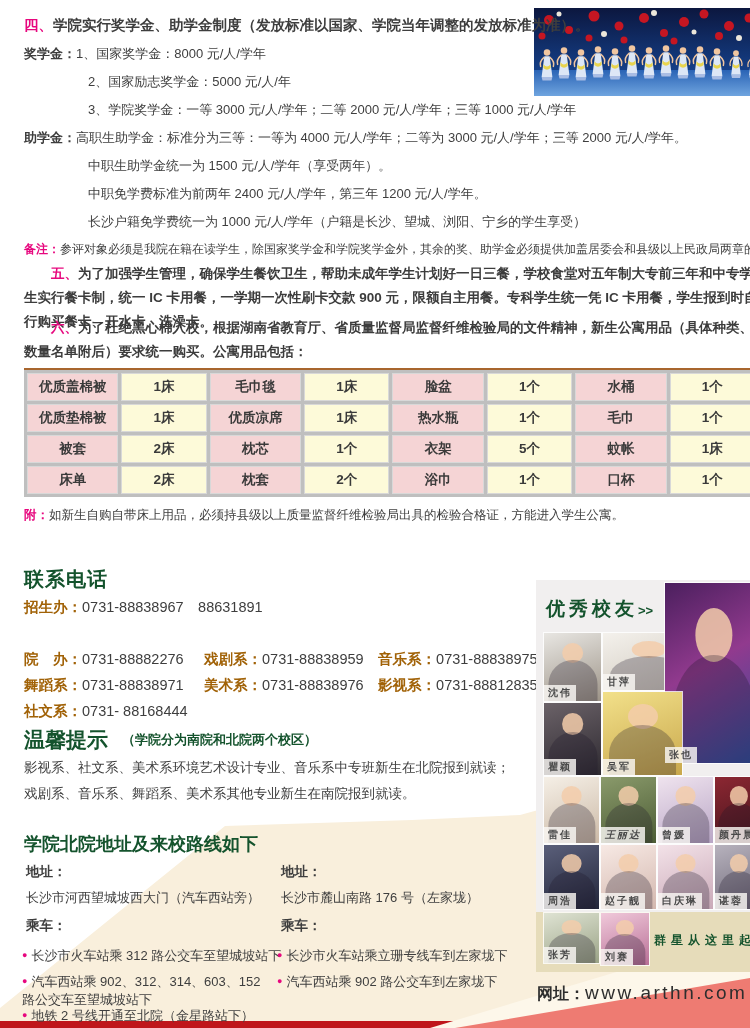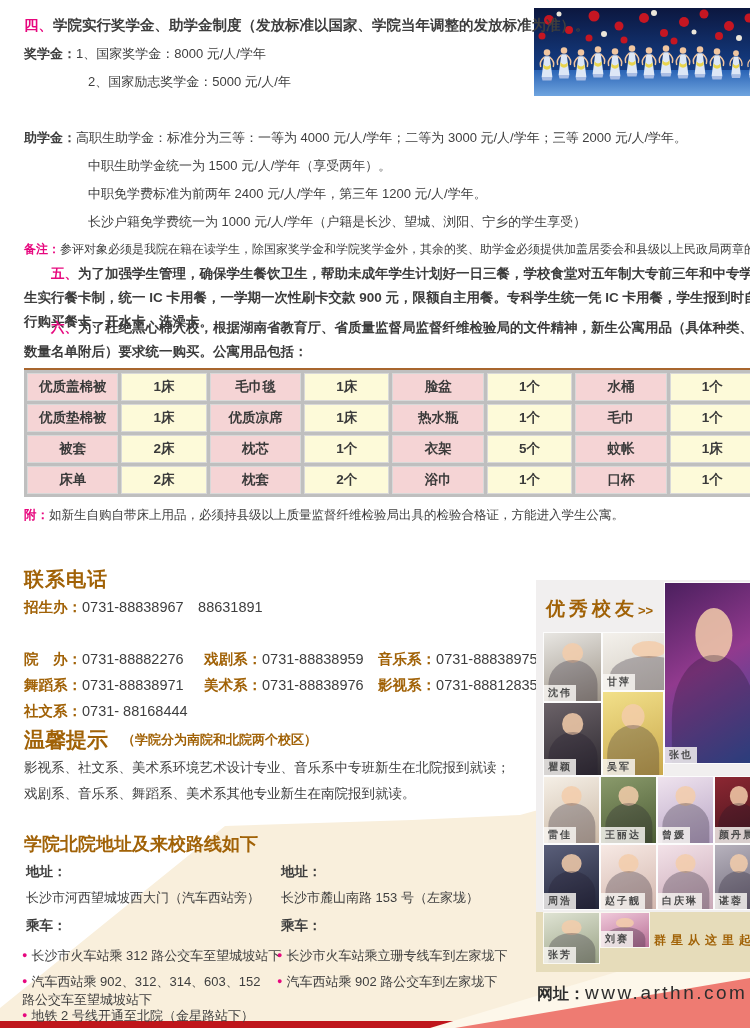--- a/index.html
+++ b/index.html
@@ -18,21 +18,21 @@
             background:#bfbfbf;border-top:2px solid #a8662e;width:734px;}
   .supplies td{height:26px;text-align:center;font-size:13.5px;font-weight:bold;color:#3a3a3a;
                border:1px solid #d8d8d8;padding:0 2px;}
   .cell-item{background:#f5d4d5;width:95px;}
   .cell-qty{background:#fdfad9;width:88px;}
   
   .c-label{font-weight:bold;color:#a16207;}
   .pw1{display:inline-block;width:176px;}
   .pw2{display:inline-block;width:170px;}
   
-  .h-pink{position:absolute;color:#a16207;font-weight:bold;white-space:nowrap;}
+  .h-pink{position:absolute;color:#14532d;font-weight:bold;white-space:nowrap;}
   
   .route{position:absolute;font-size:13px;color:#3e3e3e;line-height:18px;}
   .dot{color:#e7077e;font-size:9px;vertical-align:2px;margin-right:4px;}
   
   .sidebar{position:absolute;left:520px;top:580px;width:230px;height:392px;}
   .sb-top{position:absolute;left:0;top:0;width:230px;height:332px;background:#f1efef;}
   .sb-bottom{position:absolute;left:0;top:332px;width:230px;height:60px;background:#e6dcba;}
   .photo{position:absolute;overflow:hidden;box-shadow:0 0 0 1px rgba(255,255,255,.8);}
   .photo::before{content:"";position:absolute;left:50%;top:14%;width:38%;height:30%;
                  transform:translateX(-50%);border-radius:50%;background:rgba(243,204,170,.85);}
@@ -122,20 +122,21 @@
       </g>
     </svg>
 
     <div class="line b" style="left:8px;top:16px;font-size:14.5px;">
       <span class="pk">四、</span><span>学院实行奖学金、助学金制度（发放标准以国家、学院当年调整的发放标准为准）。</span>
     </div>
     <div class="line" style="left:8px;top:46px;">
       <span class="b">奖学金：</span><span>1、国家奖学金：8000 元/人/学年</span>
     </div>
     <div class="line" style="left:72px;top:74px;">2、国家励志奖学金：5000 元/人/年</div>
+    <div class="line" style="left:72px;top:102px;">3、学院奖学金：一等 3000 元/人/学年；二等 2000 元/人/学年；三等 1000 元/人/学年</div>
     <div class="line" style="left:8px;top:130px;">
       <span class="b">助学金：</span><span>高职生助学金：标准分为三等：一等为 4000 元/人/学年；二等为 3000 元/人/学年；三等 2000 元/人/学年。</span>
     </div>
     <div class="line" style="left:72px;top:158px;">中职生助学金统一为 1500 元/人/学年（享受两年）。</div>
     <div class="line" style="left:72px;top:186px;">中职免学费标准为前两年 2400 元/人/学年，第三年 1200 元/人/学年。</div>
     <div class="line" style="left:72px;top:214px;">长沙户籍免学费统一为 1000 元/人/学年（户籍是长沙、望城、浏阳、宁乡的学生享受）</div>
     <div class="line" style="left:8px;top:242px;font-size:12px;">
       <span class="pk b">备注：</span><span>参评对象必须是我院在籍在读学生，除国家奖学金和学院奖学金外，其余的奖、助学金必须提供加盖居委会和县级以上民政局两章的贫困证明。</span>
     </div>
 
@@ -228,21 +229,21 @@
       <span class="dot">●</span><span>长沙市火车站乘 312 路公交车至望城坡站下</span>
     </div>
     <div class="route" style="left:6px;top:972px;width:248px;">
       <span class="dot">●</span><span>汽车西站乘 902、312、314、603、152 路公交车至望城坡站下</span>
     </div>
     <div class="route" style="left:6px;top:1006px;white-space:nowrap;">
       <span class="dot">●</span><span>地铁 2 号线开通至北院（金星路站下）</span>
     </div>
 
     <div class="line b" style="left:265px;top:864px;font-size:13.5px;">地址：</div>
-    <div class="line" style="left:265px;top:890px;font-size:13px;">长沙市麓山南路 153 号（左家垅）</div>
+    <div class="line" style="left:265px;top:890px;font-size:13px;">长沙市麓山南路 176 号（左家垅）</div>
     <div class="line b" style="left:265px;top:918px;font-size:13.5px;">乘车：</div>
     <div class="route" style="left:261px;top:946px;white-space:nowrap;">
       <span class="dot">●</span><span>长沙市火车站乘立珊专线车到左家垅下</span>
     </div>
     <div class="route" style="left:261px;top:972px;white-space:nowrap;">
       <span class="dot">●</span><span>汽车西站乘 902 路公交车到左家垅下</span>
     </div>
 
     <div class="sidebar">
       <div class="sb-top"></div>
@@ -256,28 +257,28 @@
         </div>
       <div class="photo" style="left:67px;top:53px;width:60px;height:57px;background:linear-gradient(160deg,#f4f1ec,#cfc8bd);padding-left:31px;">
           <span class="pname">甘萍</span>
         </div>
       <div class="photo" style="left:8px;top:123px;width:57px;height:72px;background:linear-gradient(160deg,#6b6268,#2e2a31);">
           <span class="pname">瞿颖</span>
         </div>
       <div class="photo" style="left:129px;top:3px;width:98px;height:180px;background:linear-gradient(150deg,#4b1f5e,#913a8e 45%,#2b4f9e);">
           <span class="pname">张也</span>
         </div>
-      <div class="photo" style="left:67px;top:112px;width:60px;height:83px;background:linear-gradient(160deg,#f2e08a,#c9a84c);">
+      <div class="photo" style="left:67px;top:112px;width:60px;height:83px;background:linear-gradient(160deg,#f2e08a,#c9a84c);padding-left:19px;">
           <span class="pname">吴军</span>
         </div>
 
       <div class="photo" style="left:8px;top:197px;width:55px;height:66px;background:linear-gradient(160deg,#f5efe6,#cbb9a6);">
           <span class="pname">雷佳</span>
         </div>
-      <div class="photo" style="left:65px;top:197px;width:55px;height:66px;background:linear-gradient(160deg,#8a9a6b,#4c5c35);">
+      <div class="photo" style="left:65px;top:197px;width:55px;height:66px;background:linear-gradient(160deg,#8a9a6b,#4c5c35);font-style:italic;">
           <span class="pname">王丽达</span>
         </div>
       <div class="photo" style="left:122px;top:197px;width:55px;height:66px;background:linear-gradient(160deg,#efe3ee,#b9a6c6);">
           <span class="pname">曾媛</span>
         </div>
       <div class="photo" style="left:179px;top:197px;width:48px;height:66px;background:linear-gradient(160deg,#8c2732,#45141c);">
           <span class="pname">颜丹晨</span>
         </div>
 
       <div class="photo" style="left:8px;top:265px;width:55px;height:64px;background:linear-gradient(160deg,#5a5f7a,#23263a);">
@@ -289,21 +290,21 @@
       <div class="photo" style="left:122px;top:265px;width:55px;height:64px;background:linear-gradient(160deg,#f3e2e8,#c9a9b8);">
           <span class="pname">白庆琳</span>
         </div>
       <div class="photo" style="left:179px;top:265px;width:48px;height:64px;background:linear-gradient(160deg,#b7b2bd,#6e6878);">
           <span class="pname">谌蓉</span>
         </div>
 
       <div class="photo" style="left:8px;top:333px;width:55px;height:50px;background:linear-gradient(160deg,#dfe3d3,#9aa386);">
           <span class="pname">张芳</span>
         </div>
-      <div class="photo" style="left:65px;top:333px;width:48px;height:34px;background:linear-gradient(160deg,#f0c9da,#b86f96);">
+      <div class="photo" style="left:65px;top:333px;width:48px;height:52px;background:linear-gradient(160deg,#f0c9da,#b86f96);">
           <span class="pname">刘赛</span>
         </div>
 
       <div class="h-pink" style="left:118px;top:352px;font-size:12px;letter-spacing:5px;">群星从这里起步</div>
     </div>
 
     <div class="website">
       <span class="b" style="font-size:16px;">网址：</span><span style="font-size:19px;letter-spacing:2.5px;">www.arthn.com</span>
     </div>
 

